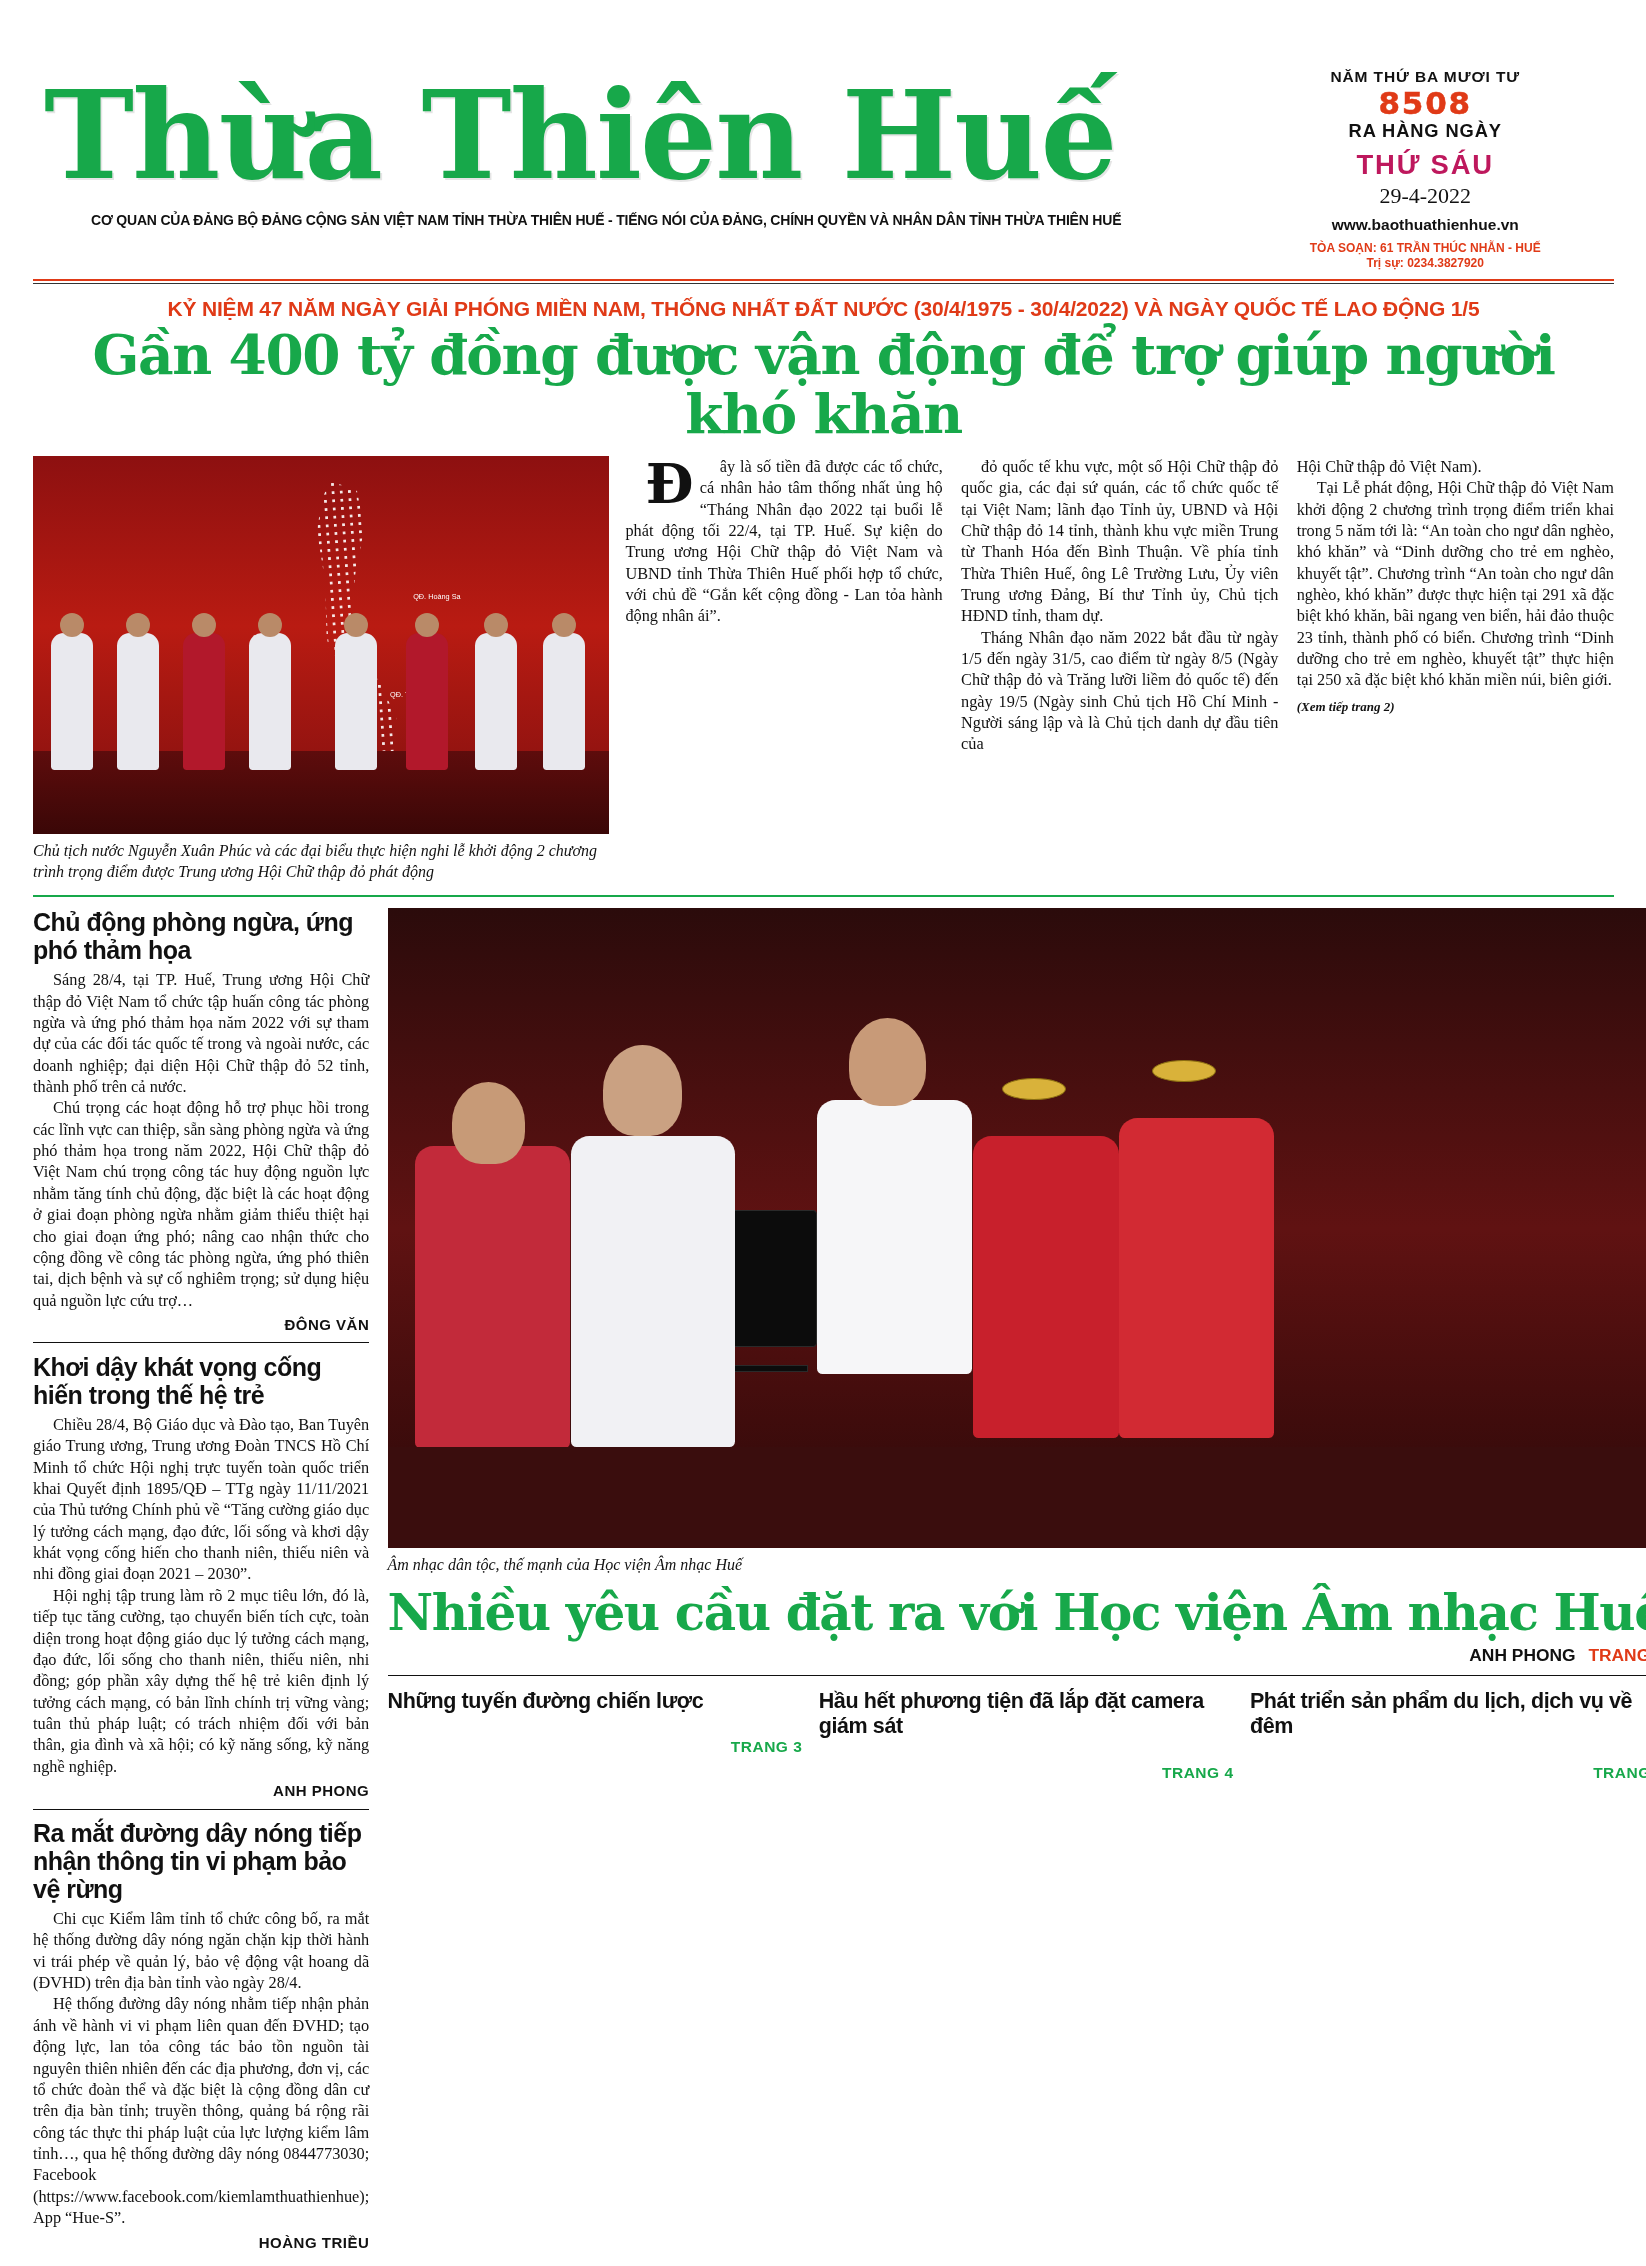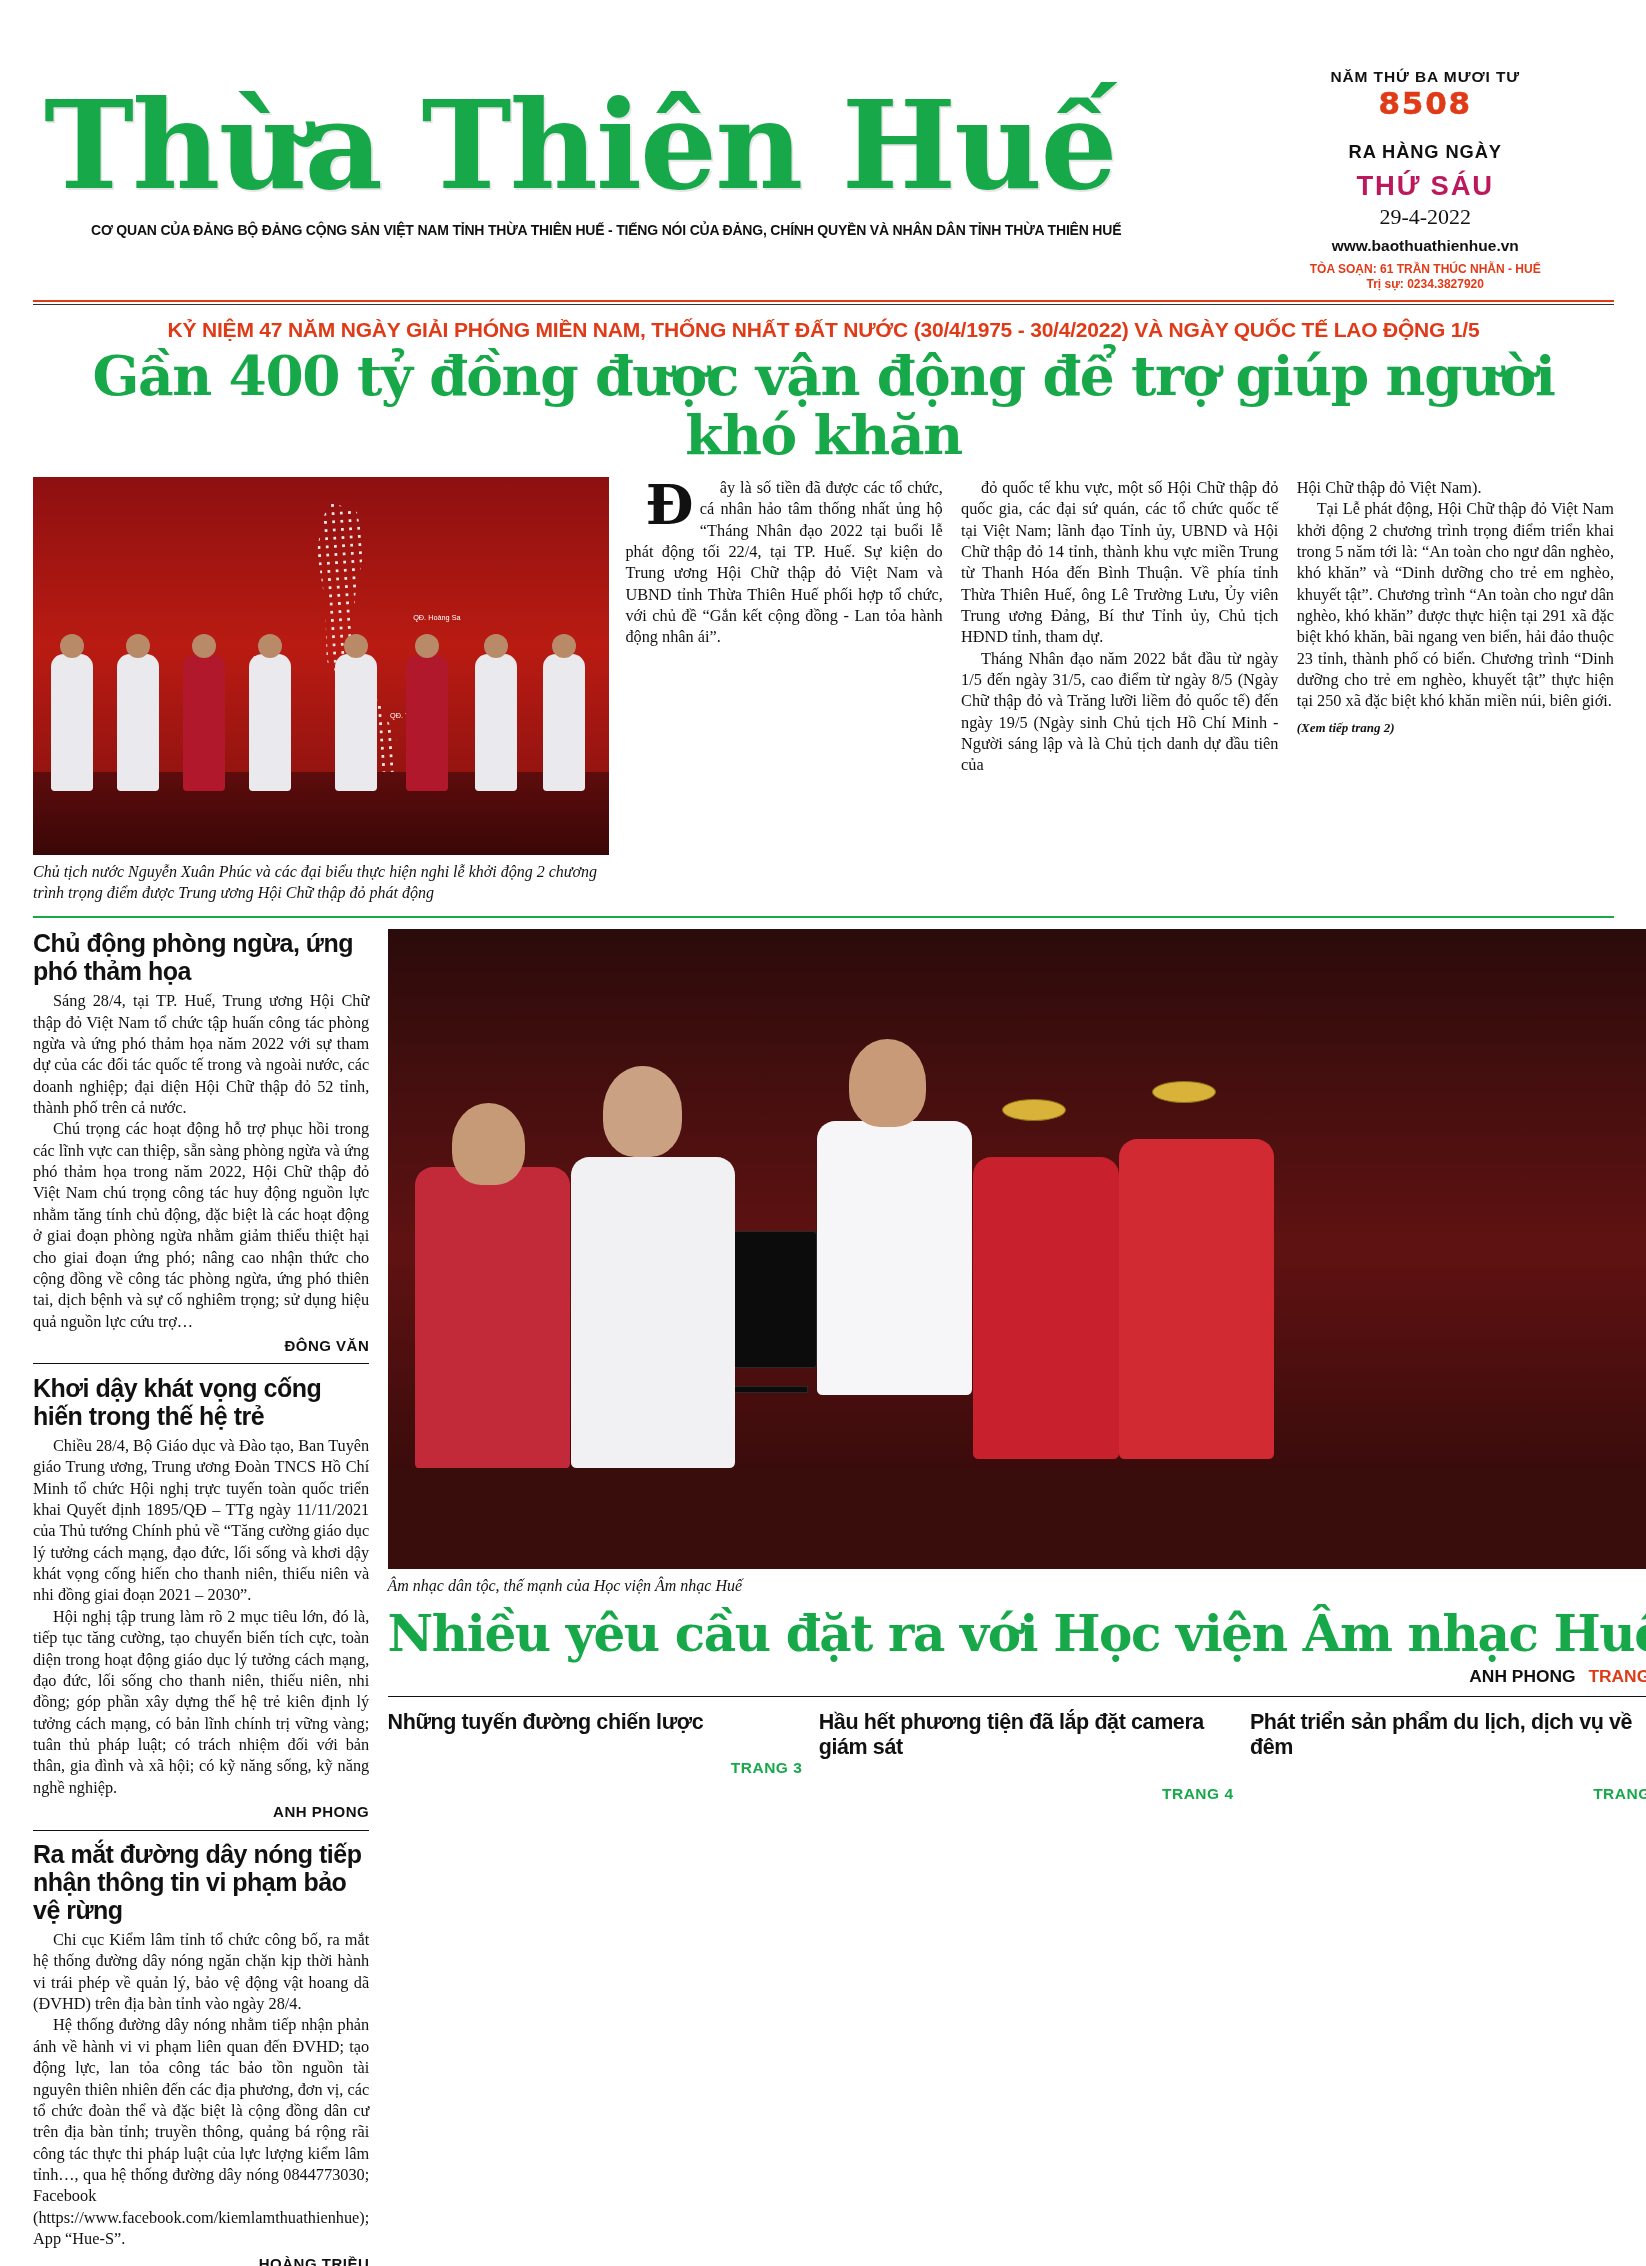--- a/index.html
+++ b/index.html
@@ -36,21 +36,21 @@
     margin:14.6px 0 0 58px;
     letter-spacing:-0.2px;
   }
   .mast-right { width:384px; text-align:center; padding-top:42px; }
   .mr-line1 { font-family:"Liberation Sans", sans-serif; font-size:15.5px; font-weight:bold; letter-spacing:0.9px; color:#111; }
   .mr-issue {
     font-family:"DejaVu Sans", sans-serif;
     font-size:31px; font-weight:bold; color:#e03a17; letter-spacing:1.8px; line-height:1.1;
     -webkit-text-stroke:0.5px #e03a17;
   }
-  .mr-line2 { font-family:"Liberation Sans", sans-serif; font-size:18.3px; font-weight:bold; letter-spacing:0.9px; margin-top:21px; }
+  .mr-line2 { font-family:"Liberation Sans", sans-serif; font-size:18.3px; font-weight:bold; letter-spacing:0.9px; margin-top:0; }
   .mr-day { font-family:"Liberation Sans", sans-serif; font-size:27.4px; font-weight:bold; color:#be185d; letter-spacing:1.8px; margin-top:7.3px; }
   .mr-date { font-family:"Liberation Serif", serif; font-size:22px; margin-top:1.8px; }
   .mr-web { font-family:"Liberation Sans", sans-serif; font-size:15.5px; font-weight:bold; margin-top:7.3px; }
   .mr-addr { font-family:"Liberation Sans", sans-serif; font-size:12px; font-weight:bold; color:#e03a17; margin-top:7.3px; }
   .mr-phone { font-family:"Liberation Sans", sans-serif; font-size:12px; font-weight:bold; color:#e03a17; margin-top:0.9px; }
 
   .rule-red { border-top:2.3px solid #e03a17; margin:9.1px 0 0 0; }
   .rule-thin { border-top:0.9px solid #333; margin:1.8px 0 0 0; }
 
   

